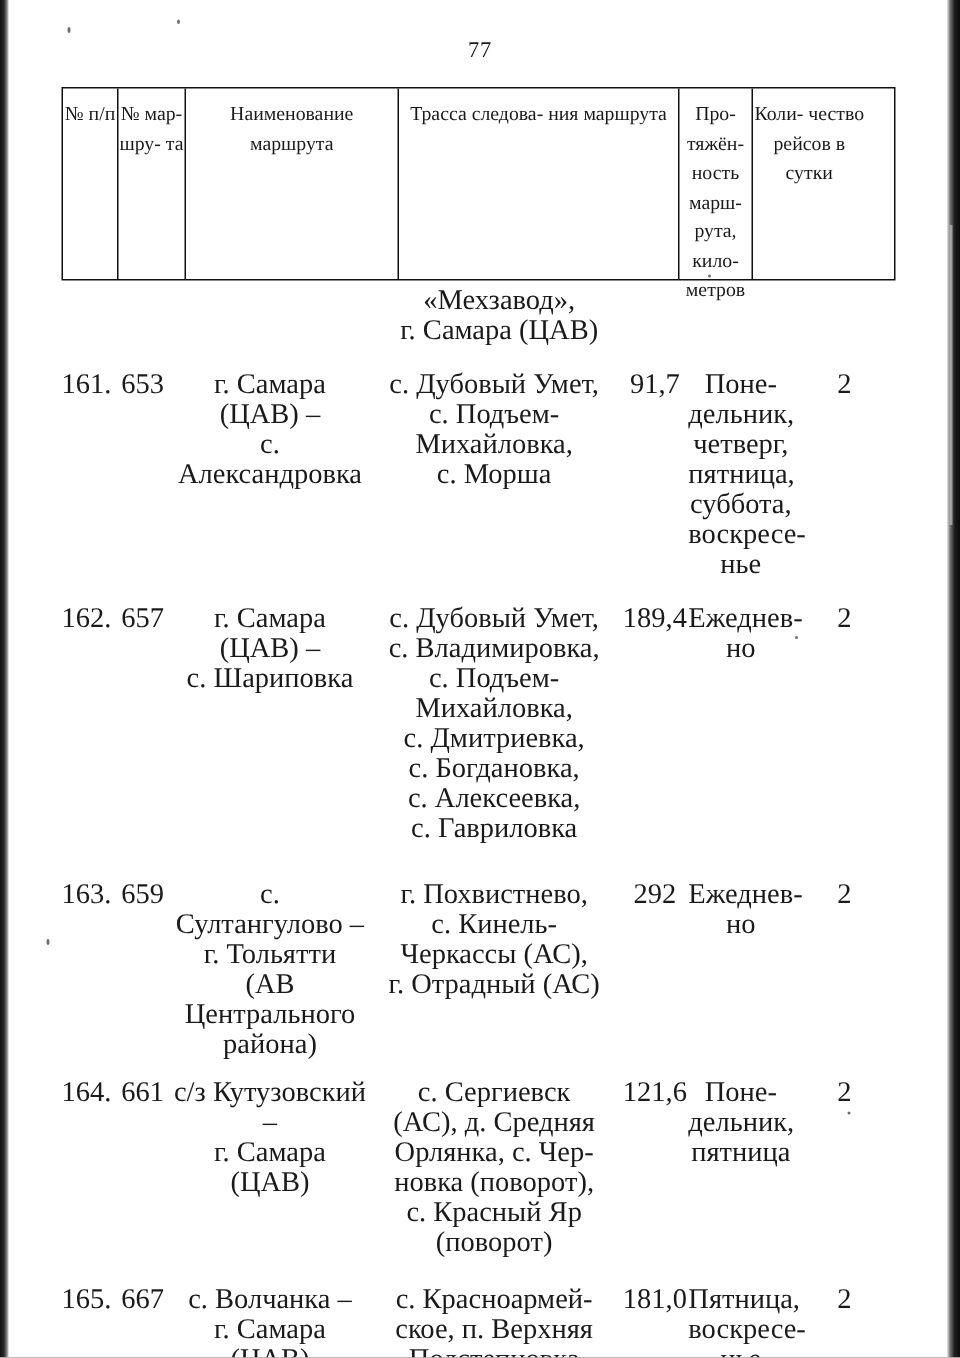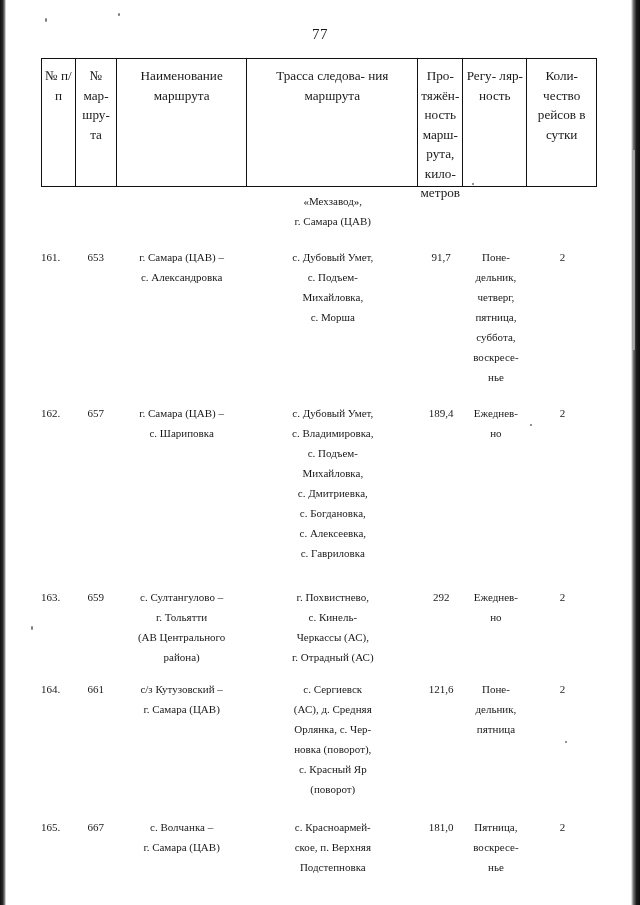--- a/index.html
+++ b/index.html
@@ -91,21 +91,21 @@
     top: 187px;
     width: 556px;
   }
   .row {
     display: flex;
     align-items: flex-start;
   }
   .cell {
     box-sizing: border-box;
     text-align: center;
-    font-size: 11px;
+    font-size: 19px;
     line-height: 20px;
     white-space: pre-line;
   }
   .row .c1 { text-align: left; }
   .row .c2 { text-align: center; }
 </style>
 </head>
 <body>
 
 <div class="page">
@@ -133,23 +133,20 @@
 маршрута</div>
     <div class="th c4">Трасса следова-
 ния маршрута</div>
     <div class="th c5">Про-
 тяжён-
 ность
 марш-
 рута,
 кило-
 метров</div>
-    <div class="th c6">Регу-
-ляр-
-ность</div>
     <div class="th c7">Коли-
 чество
 рейсов
 в сутки</div>
   </div>
 
   <div class="tbody">
 
     <div class="row" style="padding-top:4px;">
       <div class="cell c1"></div>

